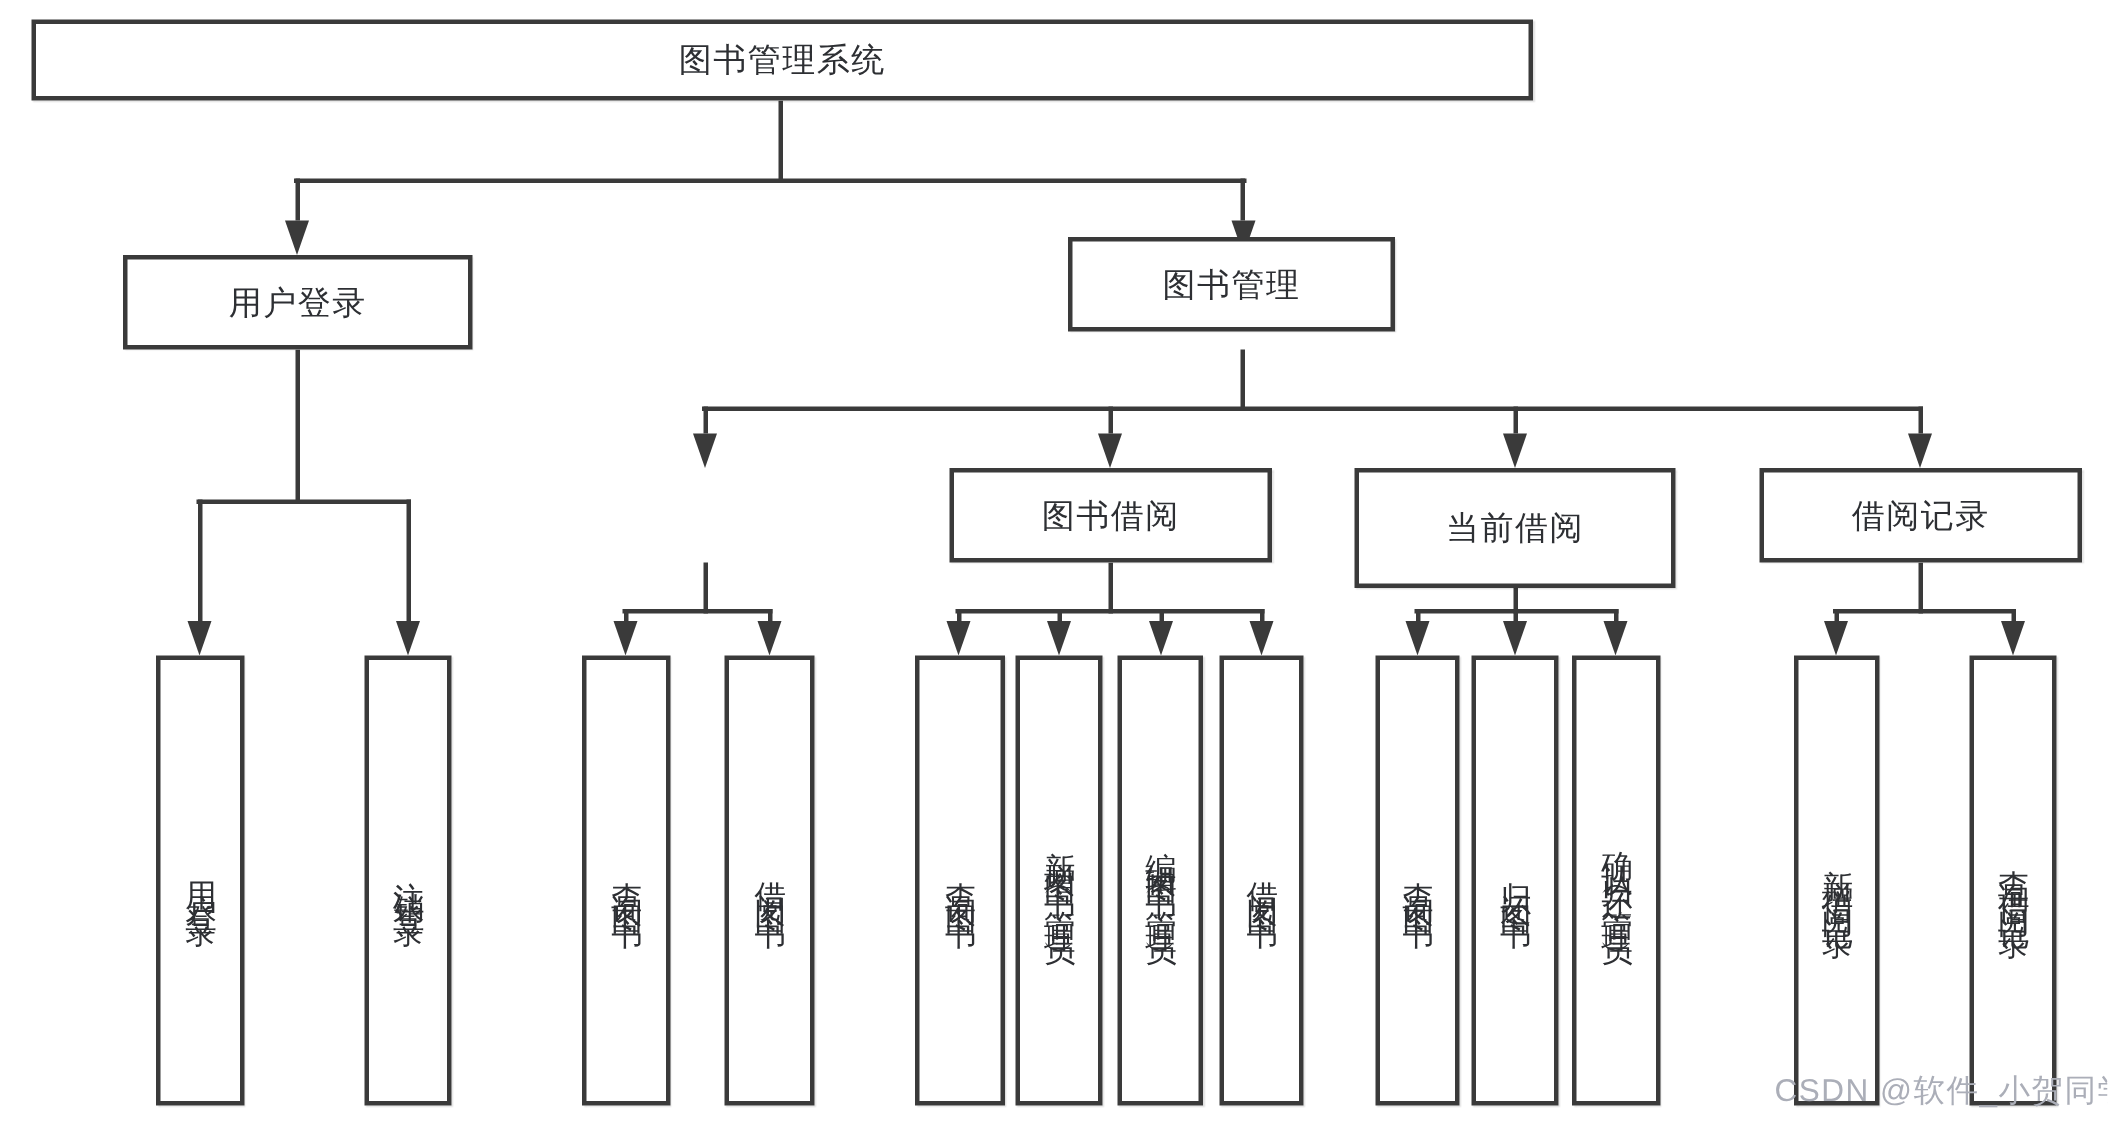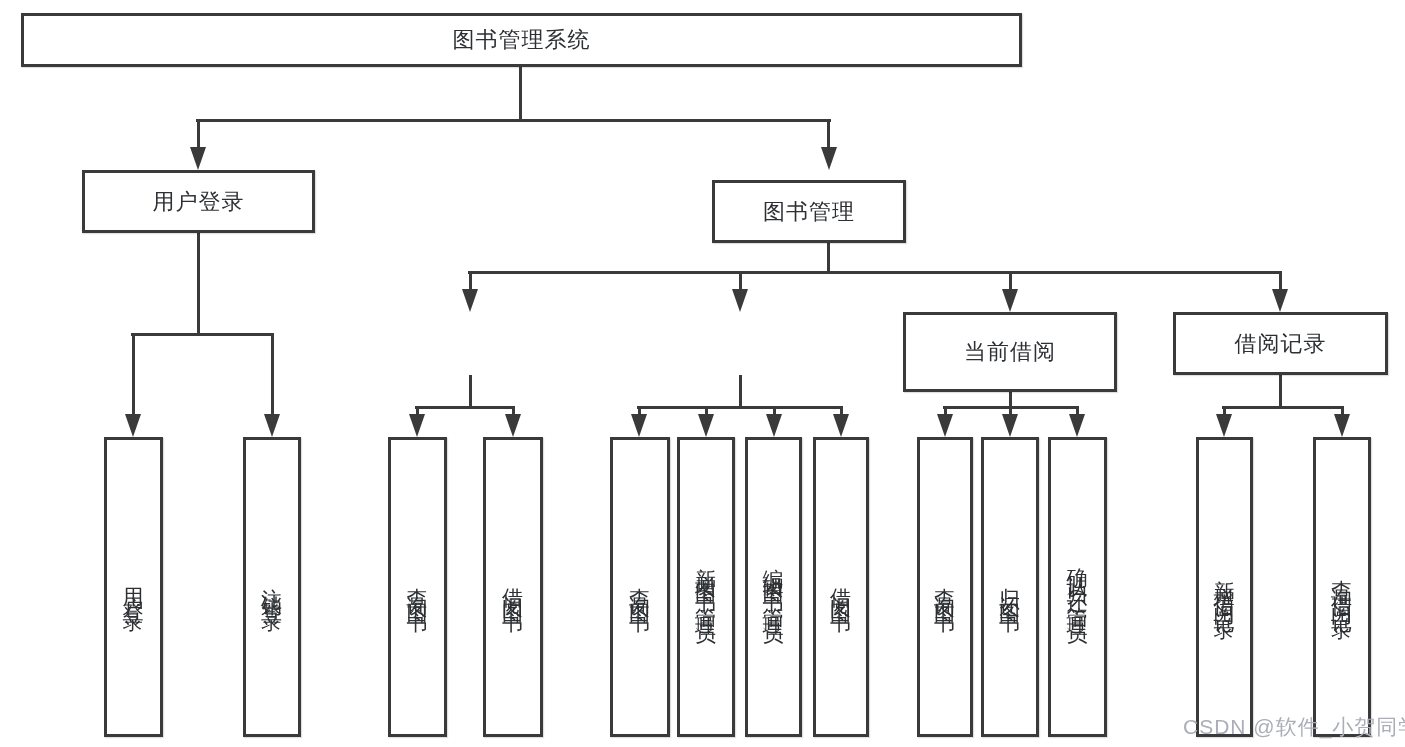--- a/index.html
+++ b/index.html
@@ -48,22 +48,23 @@
   }
 </style>
 </head>
 <body>
 
 <div class="stage">
 
   <div class="box" style="left:21px;top:13px;width:1001px;height:54px">图书管理系统</div>
 
   <div class="box" style="left:82px;top:170px;width:233px;height:63px">用户登录</div>
-  <div class="box" style="left:712px;top:180px;width:194px;height:63px">图书管理</div>
+  <div class="box" style="left:712px;top:158px;width:218px;height:63px">图书管理</div>
 
+  <div class="box" style="left:633px;top:312px;width:215px;height:63px">图书借阅</div>
   <div class="box" style="left:903px;top:312px;width:214px;height:80px">当前借阅</div>
   <div class="box" style="left:1173px;top:312px;width:215px;height:63px">借阅记录</div>
 
   <div class="box vbox" style="left:104px;top:437px;width:59px;height:300px">用户登录</div>
   <div class="box vbox" style="left:243px;top:437px;width:58px;height:300px">注销登录</div>
 
   <div class="box vbox" style="left:388px;top:437px;width:59px;height:300px">查询图书</div>
   <div class="box vbox" style="left:483px;top:437px;width:60px;height:300px">借阅图书</div>
 
   <div class="box vbox" style="left:610px;top:437px;width:60px;height:300px">查询图书</div>

